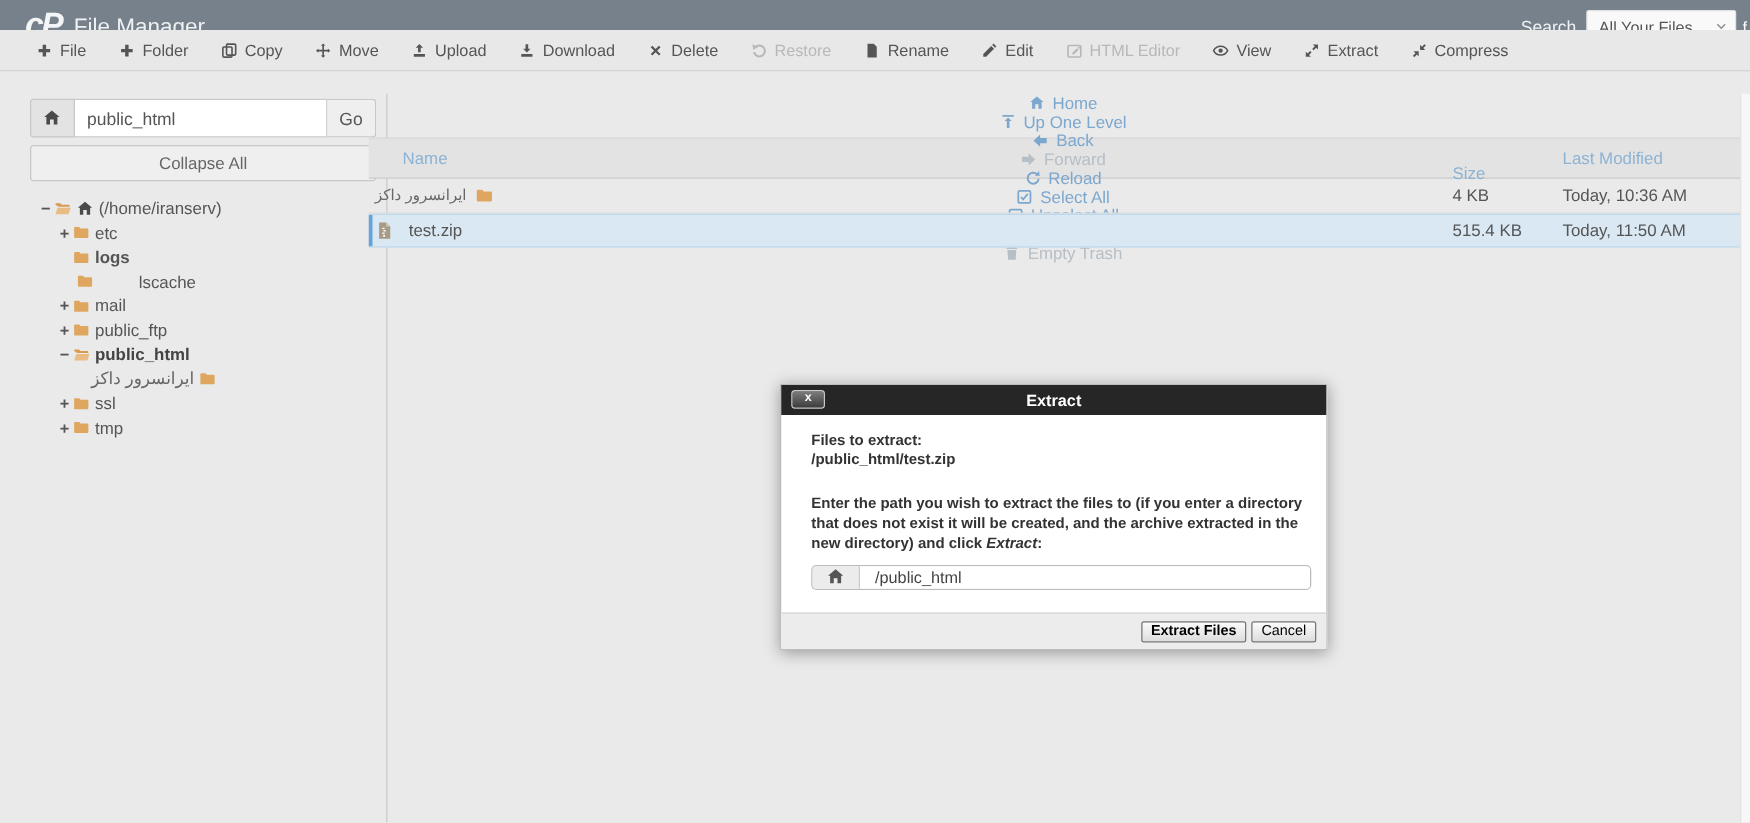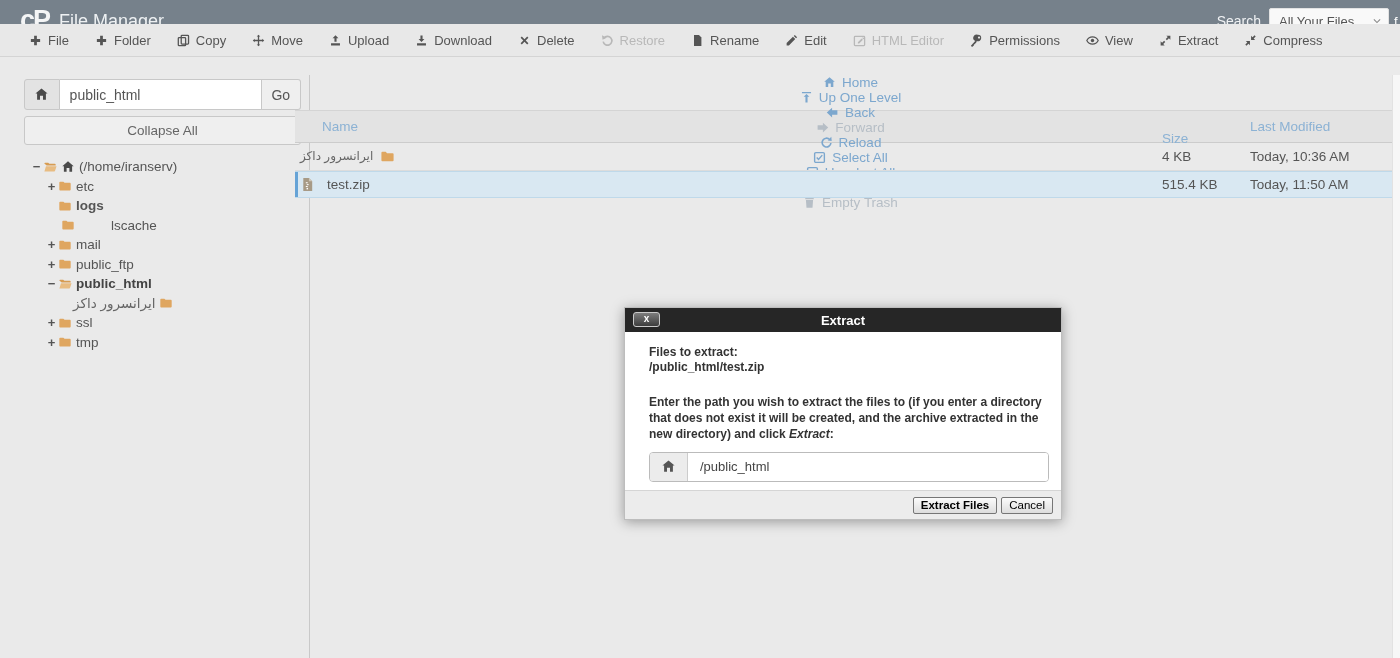--- a/index.html
+++ b/index.html
@@ -1,21 +1,21 @@
 <!DOCTYPE html>
 <html><head>
 <meta charset="utf-8">
 <style>
   * { margin:0; padding:0; box-sizing:border-box; }
   html,body { width:1400px; height:658px; overflow:hidden; }
   body { font-family:"Liberation Sans","DejaVu Sans",sans-serif; background:#eaeaea; position:relative; color:#555; }
 
   
   #appheader { position:absolute; top:0; left:0; width:1400px; height:42px; background:#76818b; display:flex; align-items:center; overflow:hidden; }
-  .logo { font-weight:bold; font-size:27px; color:#f4f5f6; margin:0 10px 2px 20px; letter-spacing:-2px; }
+  .logo { font-style:italic; font-weight:bold; font-size:27px; color:#f4f5f6; margin:0 10px 2px 20px; letter-spacing:-2px; }
   .app-title { font-size:18px; color:#eef1f3; font-weight:400; }
   .header-right { margin-left:auto; display:flex; align-items:center; }
   .search-label { color:#f0f2f4; font-size:14px; margin-right:8px; }
   .search-select { width:120px; height:26px; background:#f9f9f9; border:1px solid #e2e2e2; border-radius:2px; display:flex; align-items:center; padding:0 6px 0 9px; font-size:13px; color:#555; }
   .search-select .sel-text { flex:1; }
   .search-suffix { color:#ffffff; font-size:13px; margin-left:5px; width:6px; overflow:hidden; }
 
   
   #toolbar { position:absolute; top:24px; left:0; width:1400px; height:33px; background:#e8e8e8; border-bottom:1px solid #d4d4d4; display:flex; align-items:center; padding-left:16px; }
   .tb-item { display:flex; align-items:center; padding:0 13px; font-size:13px; color:#555; cursor:pointer; height:100%; }
@@ -65,21 +65,21 @@
   #scrollstrip { position:absolute; top:0; right:0; width:8px; bottom:0; background:#f7f7f7; border-left:1px solid #e2e2e2; }
 
   
   #dialog { position:absolute; left:624px; top:307px; width:438px; background:#ffffff; box-shadow:0 2px 12px rgba(0,0,0,0.35); border:1px solid #bdbdbd; z-index:50; }
   .dlg-titlebar { height:24px; background:#262626; position:relative; display:flex; align-items:center; justify-content:center; }
   .dlg-title { color:#ffffff; font-weight:bold; font-size:13px; }
   .dlg-close { position:absolute; left:8px; top:4px; width:27px; height:15px; background:linear-gradient(#7d7d7d,#3c3c3c); border:1px solid #c9c9c9; border-radius:3px; color:#ffffff; font-size:10px; font-weight:bold; line-height:12px; text-align:center; cursor:pointer; }
   .dlg-body { padding:13px 24px 0 24px; height:158px; }
   .dlg-strong { font-size:12px; font-weight:bold; color:#333; line-height:1.25; }
   .dlg-para { margin-top:19px; font-size:12px; font-weight:bold; color:#333; line-height:1.35; width:396px; }
-  .dlg-input-row { margin-top:9px; display:flex; height:30px; width:400px; border:1px solid #bbbbbb; border-radius:4px; overflow:hidden; background:#ffffff; }
+  .dlg-input-row { margin-top:9px; display:flex; height:20px; width:400px; border:1px solid #bbbbbb; border-radius:4px; overflow:hidden; background:#ffffff; }
   .dlg-home { width:38px; background:#ececec; border-right:1px solid #cccccc; display:flex; align-items:center; justify-content:center; }
   .dlg-path { flex:1; border:none; outline:none; font-size:13px; color:#444; padding:0 12px; font-family:inherit; }
   .dlg-footer { height:29px; background:#ececec; border-top:1px solid #d5d5d5; display:flex; align-items:center; justify-content:flex-end; padding-right:8px; gap:4px; }
   .dlg-btn { background:linear-gradient(#fbfbfb,#dddddd); border:1px solid #767676; border-radius:2px; font-size:11.5px; color:#000; padding:1px 7px 2px 7px; cursor:pointer; font-family:inherit; }
   .dlg-btn.primary { font-weight:bold; }
 </style>
 </head>
 <body>
 
 <div id="appheader">
@@ -185,28 +185,20 @@
       <span>Edit</span>
     </div>
     <div class="tb-item disabled">
       <span class="icon">
         <svg width="13" height="13" viewBox="0 0 16 16" fill="currentColor">
           <rect x="1.7" y="3" width="12.6" height="11.3" rx="1" fill="none" stroke="currentColor" stroke-width="1.6"></rect>
           <path d="M6 10.2l4.6-4.6 1.6 1.6-4.6 4.6H6zM11.3 4.9l1-1 1.6 1.6-1 1z"></path>
         </svg>
       </span>
       <span>HTML Editor</span>
-    </div>
-    <div class="tb-item">
-      <span class="icon">
-        <svg width="13" height="13" viewBox="0 0 16 16" fill="currentColor">
-          <path fill-rule="evenodd" d="M9.8 1a4 4 0 0 1 4 4 4 4 0 0 1-5.3 3.8L7.6 9.7l.1 1.5-1.3.1-.1 1.3-1.4.1-.1 1.5-2.3 1.7-1.4-1.4 5.3-6A4 4 0 0 1 9.8 1zm1.3 2a1.4 1.4 0 1 0 0 2.8 1.4 1.4 0 0 0 0-2.8z"></path>
-        </svg>
-      </span>
-      <span>Permissions</span>
     </div>
     <div class="tb-item">
       <span class="icon">
         <svg width="13" height="13" viewBox="0 0 16 16" fill="currentColor">
           <path d="M8 3.6C4.6 3.6 2 6.1 1 8c1 1.9 3.6 4.4 7 4.4s6-2.5 7-4.4c-1-1.9-3.6-4.4-7-4.4z" fill="none" stroke="currentColor" stroke-width="1.5"></path>
           <circle cx="8" cy="8" r="2.1"></circle>
         </svg>
       </span>
       <span>View</span>
     </div>

